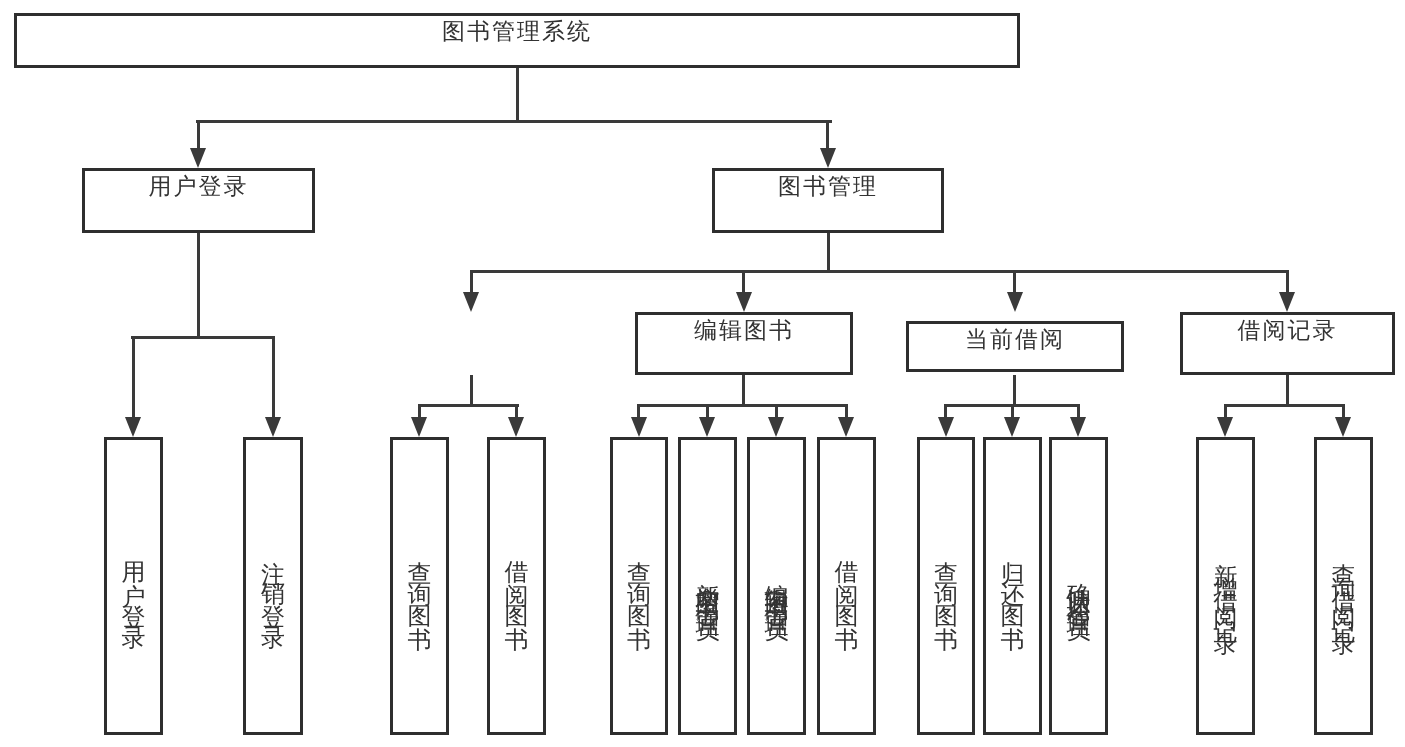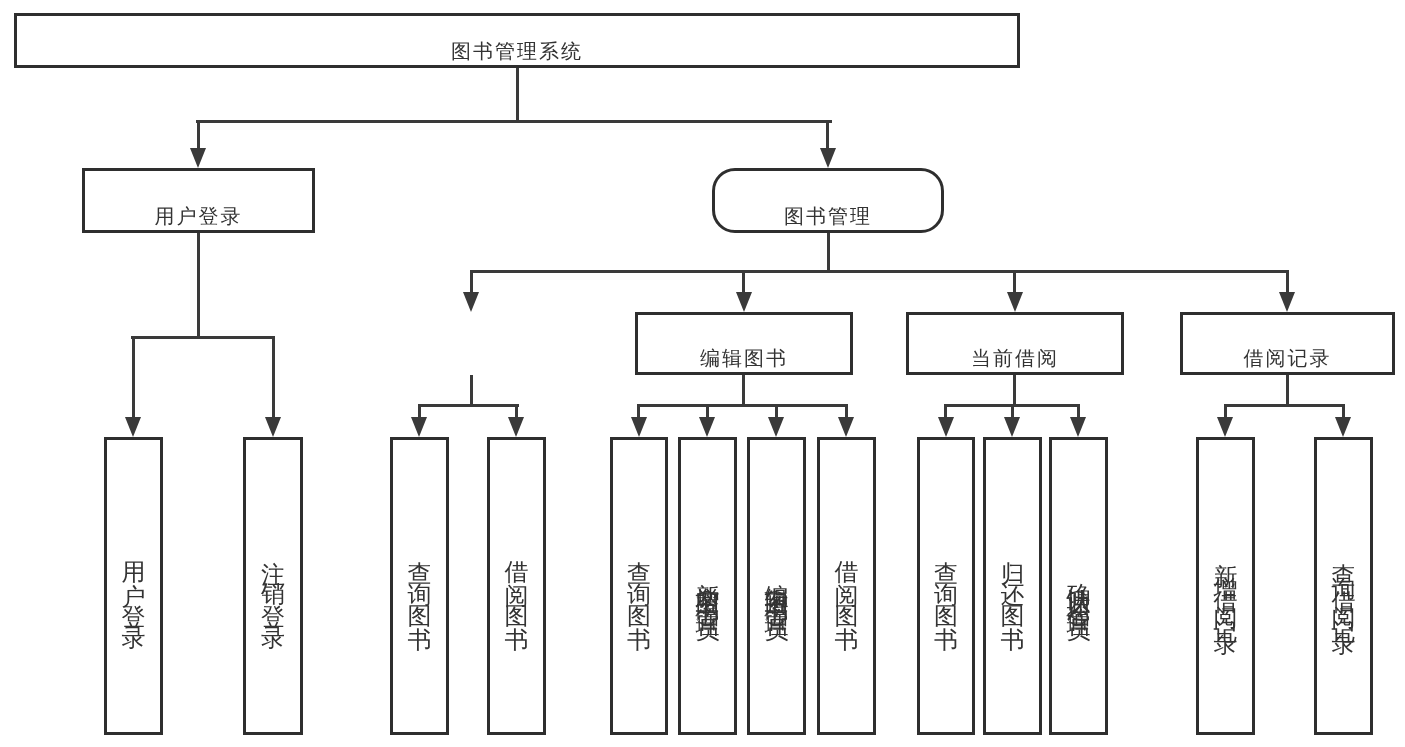--- a/index.html
+++ b/index.html
@@ -8,22 +8,22 @@
     --text:#333333;
     --wm:#b5b5b5;
   }
   html,body{margin:0;padding:0;background:#ffffff;}
   body{font-family:"Liberation Sans","DejaVu Sans",sans-serif;}
   .diagram{position:relative;width:1405px;height:747px;background:#ffffff;overflow:hidden;}
 
   .hbox{
     position:absolute;box-sizing:border-box;background:#ffffff;
     border:3px solid var(--border);
-    display:flex;align-items:flex-end;justify-content:center;
-    font-size:20px;color:var(--text);letter-spacing:2px;white-space:nowrap;
+    display:flex;align-items:flex-start;justify-content:center;
+    font-size:23px;color:var(--text);letter-spacing:2px;white-space:nowrap;
   }
   .leaf{
     position:absolute;top:437px;height:298px;box-sizing:border-box;background:#ffffff;
     border:3px solid var(--border);
     display:flex;align-items:center;justify-content:center;
     font-size:24px;color:var(--text);
   }
   .leaf > span{writing-mode:vertical-rl;line-height:1;}
   .ls-lg > span{letter-spacing:22px;}
   .ls-md > span{letter-spacing:14px;}
@@ -47,30 +47,30 @@
 <div class="diagram">
 
   <div class="hbox" style="left:14px;top:13px;width:1006px;height:55px;">
     <span>图书管理系统</span>
   </div>
 
   <div class="hbox" style="left:82px;top:168px;width:233px;height:65px;">
     <span>用户登录</span>
   </div>
 
-  <div class="hbox" style="left:712px;top:168px;width:232px;height:65px;border-radius:23px;">
+  <div class="hbox" style="left:712px;top:168px;width:232px;height:65px;">
     <span>图书管理</span>
   </div>
 
 
   <div class="hbox" style="left:635px;top:312px;width:218px;height:63px;">
     <span>编辑图书</span>
   </div>
 
-  <div class="hbox" style="left:906px;top:312px;width:218px;height:63px;font-family:Liberation Mono, monospace;">
+  <div class="hbox" style="left:906px;top:321px;width:218px;height:51px;font-family:Liberation Mono, monospace;">
     <span>当前借阅</span>
   </div>
 
   <div class="hbox" style="left:1180px;top:312px;width:215px;height:63px;">
     <span>借阅记录</span>
   </div>
 
   <div class="leaf ls-lg" style="left:104px;width:59px;">
     <span>用户登录</span>
   </div>

